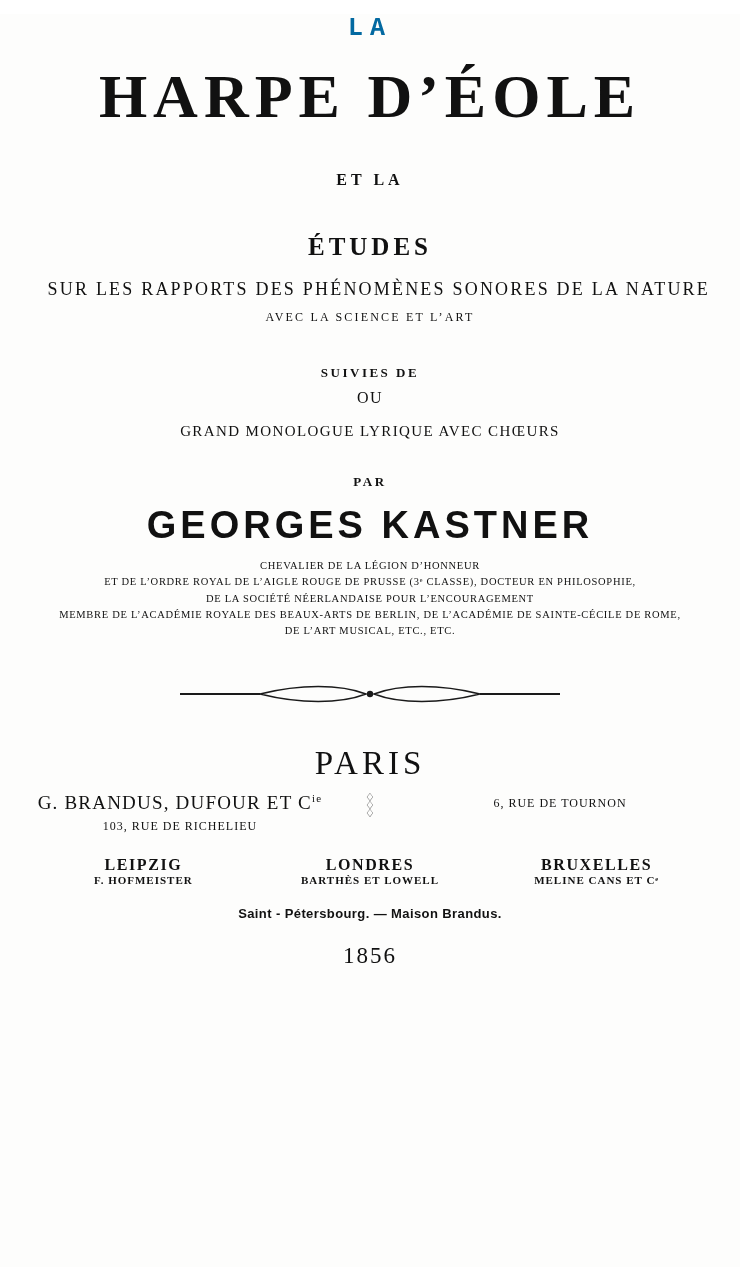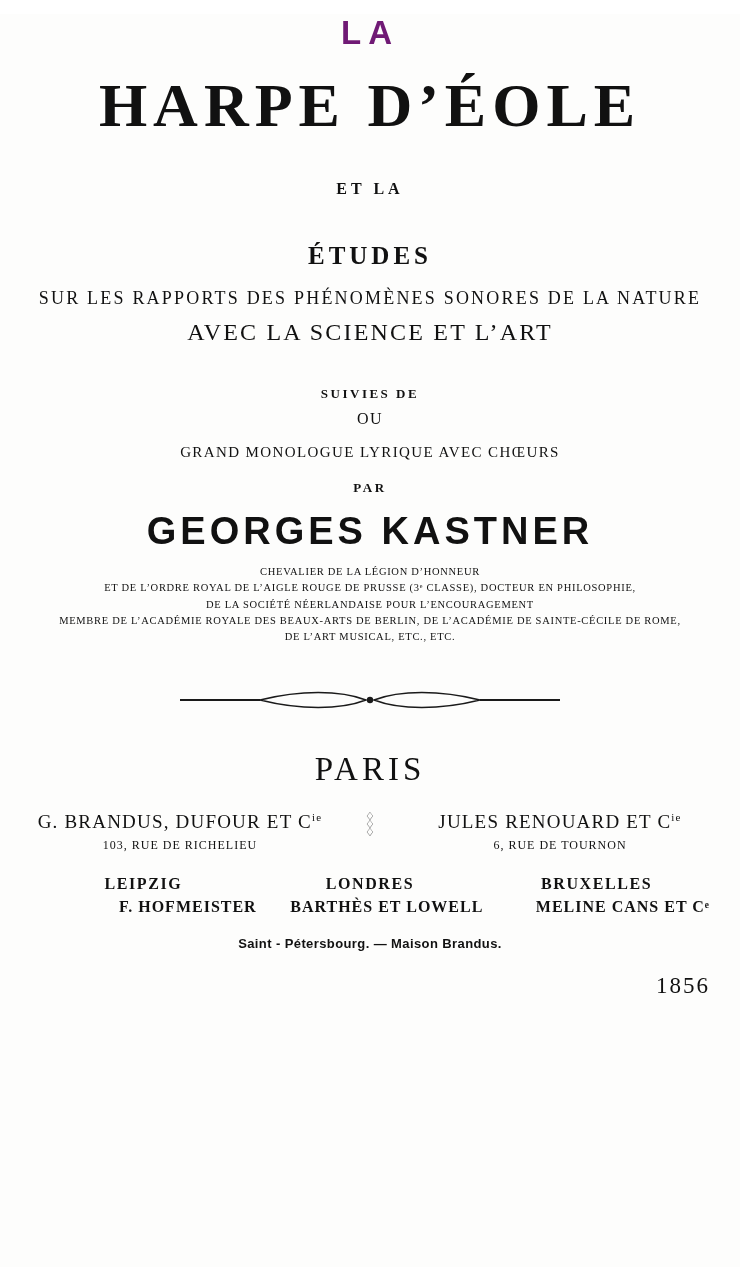--- a/index.html
+++ b/index.html
@@ -20,25 +20,25 @@
     height: 1267px;
     background: #fdfdfc;
     box-sizing: border-box;
     padding: 0 30px;
   }
   .center { text-align: center; }
 
   
   .la {
     margin-top: 14px;
-    font-family: Liberation Sans, sans-serif;
-    font-size: 33px;
+    font-family: Liberation Mono, monospace;
+    font-size: 25px;
     letter-spacing: 7px;
     font-weight: 700;
-    color: #701a75;
+    color: #0369a1;
   }
   .main-title {
     margin-top: 22px;
     font-family: "Liberation Serif", serif;
     font-size: 62px;
     font-weight: 700;
     letter-spacing: 6px;
     line-height: 1;
     color: #111;
   }
@@ -59,24 +59,25 @@
     margin-top: 44px;
     font-size: 25px;
     font-weight: 700;
     letter-spacing: 4px;
   }
   .descr1 {
     margin-top: 18px;
     font-size: 18px;
     letter-spacing: 2.2px;
     font-weight: 400;
+    text-align: right;
   }
   .descr2 {
     margin-top: 10px;
-    font-size: 24px;
+    font-size: 12px;
     letter-spacing: 2.2px;
     font-weight: 400;
   }
   .suivies {
     margin-top: 40px;
     font-size: 13px;
     font-weight: 700;
     letter-spacing: 2.5px;
   }
   .stephen {
@@ -103,21 +104,21 @@
       2px 2px 0 #111,
       3px 3px 0 #111;
     line-height: 1.1;
   }
   .grand-mono {
     margin-top: 16px;
     font-size: 15px;
     letter-spacing: 1.4px;
   }
   .par {
-    margin-top: 19px;
+    margin-top: 34px;
     font-size: 13px;
     font-weight: 700;
     letter-spacing: 2.5px;
   }
   .author {
     margin-top: 16px;
     font-family: "Liberation Sans", sans-serif;
     font-size: 38px;
     font-weight: 700;
     letter-spacing: 4px;
@@ -140,21 +141,21 @@
   .ornament svg { display: block; margin: 0 auto; }
 
   
   .paris {
     margin-top: 42px;
     font-size: 33px;
     font-weight: 400;
     letter-spacing: 4px;
   }
   .pub-row {
-    margin-top: 23px;
+    margin-top: 10px;
     display: flex;
     align-items: flex-start;
     justify-content: space-between;
   }
   .pub-col { width: 300px; }
   .pub-name {
     font-size: 19px;
     letter-spacing: 1.2px;
     white-space: nowrap;
   }
@@ -182,37 +183,34 @@
     margin-top: 22px;
     display: flex;
     justify-content: space-between;
   }
   .city-col { width: 230px; font-weight: bold; }
   .city-name {
     font-size: 16px;
     letter-spacing: 1.6px;
   }
   .city-pub {
-    margin-top: 5px;
-    font-size: 16px;
+    font-size: 11px;
     letter-spacing: 1px;
-    text-align: right;
   }
   .stpet {
     margin-top: 20px;
     font-family: "Liberation Sans", sans-serif;
     font-size: 13px;
     font-weight: 700;
     letter-spacing: 0.4px;
   }
   .year {
     margin-top: 22px;
     font-size: 23px;
     letter-spacing: 2px;
-    text-align: right;
   }
 </style>
 </head>
 <body>
 
 <div class="page">
 
   <div class="la center">LA</div>
 
   <div class="main-title center">HARPE D’ÉOLE</div>
@@ -263,21 +261,20 @@
       <div class="pub-addr">103, RUE DE RICHELIEU</div>
     </div>
 
     <div class="mid-orn">
       <span>♢</span>
       <span>♢</span>
       <span>♢</span>
     </div>
 
     <div class="pub-col center">
-      <div class="pub-name"><span>JULES RENOUARD ET C</span><sup>ie</sup></div>
       <div class="pub-addr">6, RUE DE TOURNON</div>
     </div>
   </div>
 
   <div class="city-row">
     <div class="city-col center">
       <div class="city-name">LEIPZIG</div>
       <div class="city-pub">F. HOFMEISTER</div>
     </div>
     <div class="city-col center">

